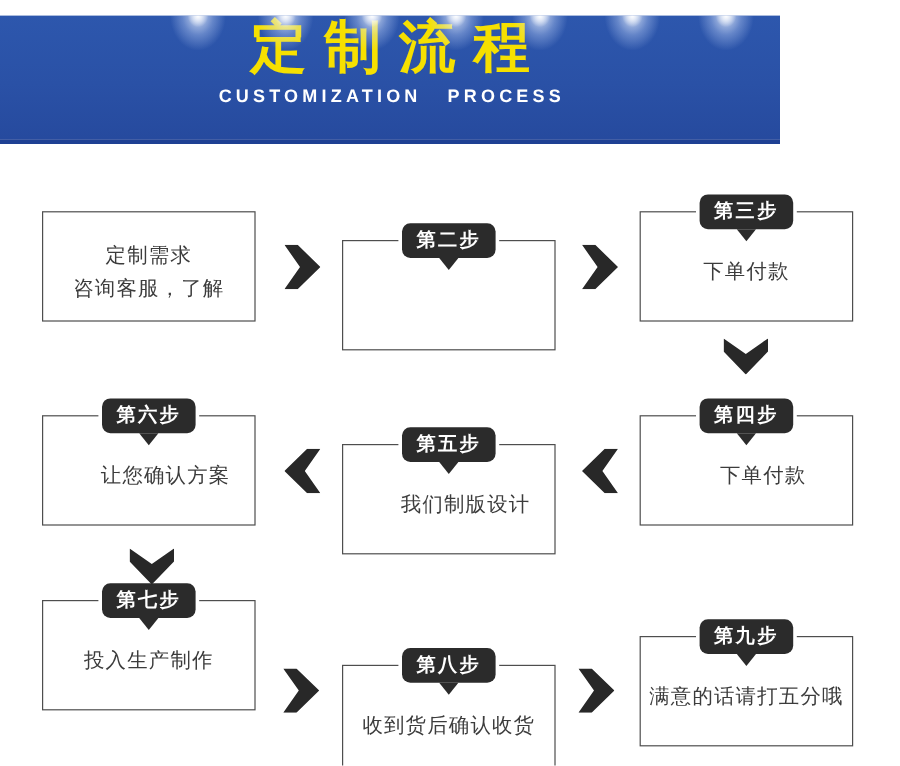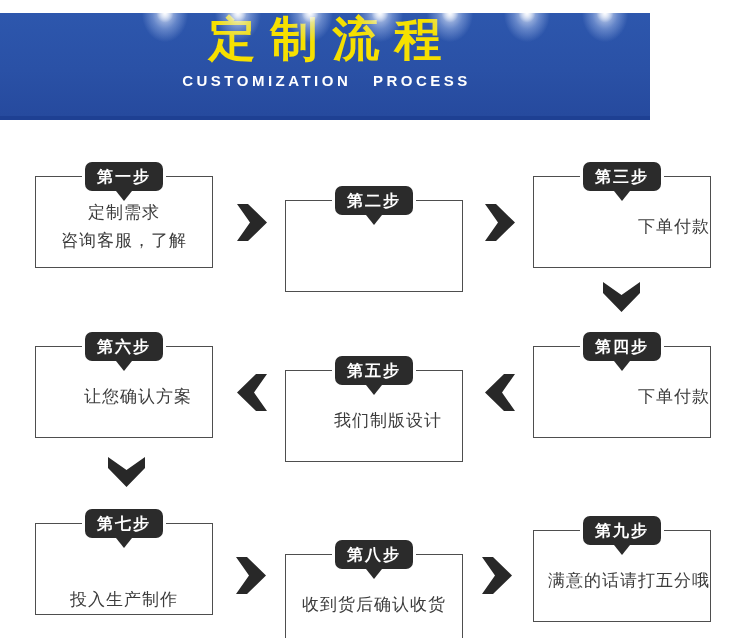--- a/index.html
+++ b/index.html
@@ -30,22 +30,22 @@
     letter-spacing:3.5px; word-spacing:14px; padding-left:3px;
     text-align:right;
   }
 
   
   .box {
     position:absolute; width:178px; height:92px;
     border:1px solid #4e4e4e; background:#ffffff;
     display:flex; align-items:center; justify-content:center;
   }
-  .c1 { left:35px; }  .c2 { left:285px;margin-top:24px; }  .c3 { left:533px;justify-content:flex-end; }
-  .r1 { top:176px; }  .r2 { top:346px;padding-left:28px; }  .r3a { top:523px;align-items:flex-end; } .r3b { top:530px; }
+  .c1 { left:35px; }  .c2 { left:285px;margin-top:24px; }  .c3 { left:533px; }
+  .r1 { top:176px; }  .r2 { top:346px;padding-left:28px; }  .r3a { top:500px; } .r3b { top:530px; }
 
   .badge {
     position:absolute; top:-15px; left:50%; transform:translateX(-50%);
     background:#2b2b2b; color:#ffffff; border-radius:7px;
     height:29px; line-height:29px; padding:0 12px;
     font-size:16px; font-weight:bold; letter-spacing:2px; white-space:nowrap;
     box-shadow:0 0 0 3px #ffffff;
   }
   .badge::after {
     content:""; position:absolute; top:100%; left:50%; transform:translateX(-50%);
@@ -78,21 +78,20 @@
     <div class="glow" style="left:450px"></div>
     <div class="glow" style="left:527px"></div>
     <div class="glow" style="left:605px"></div>
     <div class="banner-title">定制流程</div>
     <div class="banner-subtitle">CUSTOMIZATION PROCESS</div>
   </div>
 
   <div>
 
     <div class="box c1 r1">
-      <div class="badge">第一步</div>
       <div class="text">
         <span class="line">定制需求</span>
         <span class="line">咨询客服，了解</span>
       </div>
     </div>
     <div class="box c2 r1">
       <div class="badge">第二步</div>
     </div>
     <div class="box c3 r1">
       <div class="badge">第三步</div>

